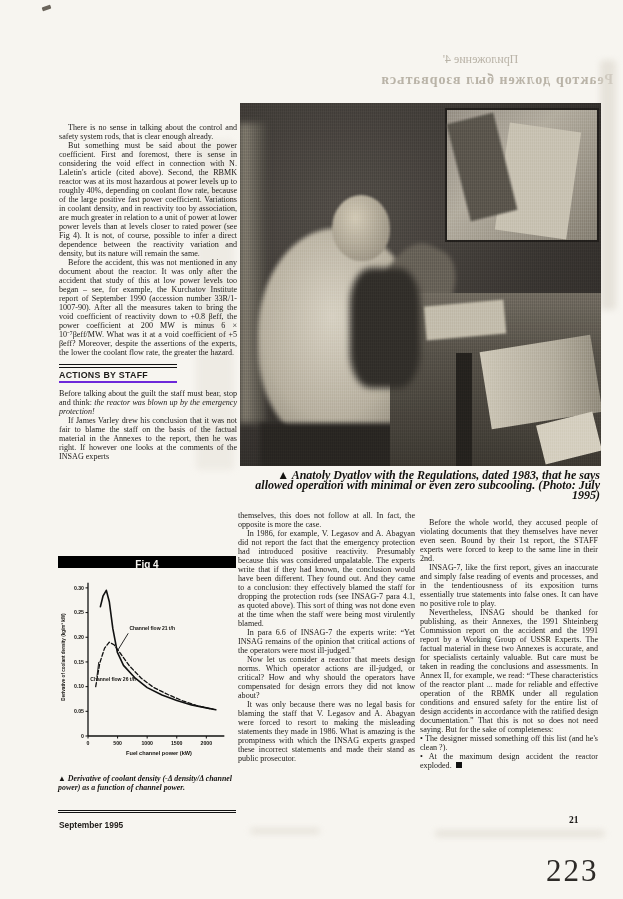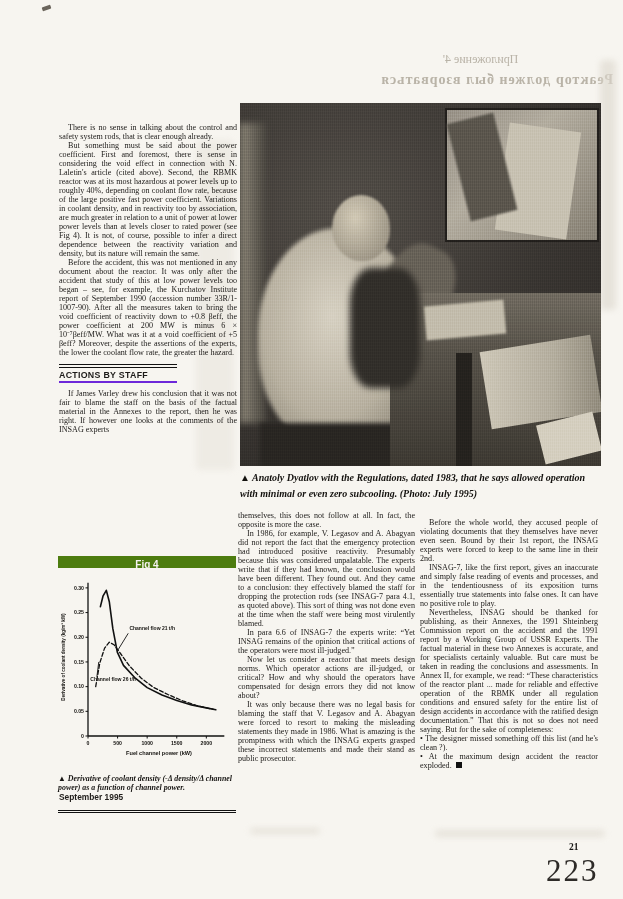--- a/index.html
+++ b/index.html
@@ -34,35 +34,35 @@
          overflow:hidden;}
   .photo .grain{position:absolute;inset:0;
       background-image:
         repeating-linear-gradient(0deg, rgba(255,255,255,.06) 0 1px, rgba(0,0,0,0) 1px 3px),
         repeating-linear-gradient(90deg, rgba(0,0,0,.10) 0 1px, rgba(0,0,0,0) 1px 2px);
       mix-blend-mode:overlay;}
   .ph{position:absolute;}
 
   
   .photo-caption{position:absolute;left:240px;top:470px;width:360px;
-      font-size:10px;line-height:16px;font-weight:bold;font-style:italic;color:#14120f;}
+      font-size:12px;line-height:10px;font-weight:bold;font-style:italic;color:#14120f;text-align:right;}
 
   
   .figbox{position:absolute;left:58px;top:556px;width:178px;}
-  .figtitle{background:#4d7c0f;color:#f5f3ef;text-align:center;
+  .figtitle{background:#000000;color:#f5f3ef;text-align:center;
       font-family:"Liberation Sans",sans-serif;font-weight:bold;font-size:10px;
       padding:3px 0;height:12px;}
   .figchart{width:178px;height:198px;background:transparent;}
   .figcap{font-size:7.9px;line-height:9.3px;font-weight:bold;font-style:italic;margin:4px 0 17px 0;}
   .fig-endrule{border-top:1.8px solid #111;border-bottom:1.8px solid #111;height:3px;}
 
   
-  .issue-date{position:absolute;left:59px;top:792px;font-family:"Liberation Sans",sans-serif;
+  .issue-date{position:absolute;left:59px;top:820px;font-family:"Liberation Sans",sans-serif;
       font-weight:bold;font-size:8.4px;color:#201d1a;}
-  .pageno{position:absolute;left:569px;top:842px;font-weight:bold;font-size:9.5px;}
+  .pageno{position:absolute;left:569px;top:815px;font-weight:bold;font-size:9.5px;}
   .endsq{display:inline-block;width:6px;height:6px;background:#111;margin-left:4px;}
   .bookno{position:absolute;left:546px;top:853px;font-size:31px;letter-spacing:2px;color:#2e2b28;}
 
   .speck{position:absolute;background:#6b655c;border-radius:1px;}
   svg text{font-family:"Liberation Sans",sans-serif;fill:#14120f;}
 </style>
 </head>
 <body>
 
 <div id="page" data-name="scanned-magazine-page">
@@ -76,20 +76,21 @@
   <div class="speck" data-name="scan-speck" style="left:42px;top:6px;width:9px;height:4px;transform:rotate(-20deg);"></div>
 
   <div class="col col-left" data-name="article-left-column">
     <p data-name="paragraph">There is no sense in talking about the control and safety system rods, that is clear enough already.</p>
     <p data-name="paragraph">But something must be said about the power coefficient. First and foremost, there is sense in considering the void effect in connection with N. Laletin's article (cited above). Second, the RBMK reactor was at its most hazardous at power levels up to roughly 40%, depending on coolant flow rate, because of the large positive fast power coefficient. Variations in coolant density, and in reactivity too by association, are much greater in relation to a unit of power at lower power levels than at levels closer to rated power (see Fig 4). It is not, of course, possible to infer a direct dependence between the reactivity variation and density, but its nature will remain the same.</p>
     <p data-name="paragraph">Before the accident, this was not mentioned in any document about the reactor. It was only after the accident that study of this at low power levels too began – see, for example, the Kurchatov Institute report of September 1990 (accession number 33R/1-1007-90). After all the measures taken to bring the void coefficient of reactivity down to +0.8 βeff, the power coefficient at 200 MW is minus 6 × 10⁻⁷βeff/MW. What was it at a void coefficient of +5 βeff?  Moreover, despite the assertions of the experts, the lower the coolant flow rate, the greater the hazard.</p>
     <div class="section-head" data-name="section-header-actions-by-staff">
       <div class="dbl-rule" data-name="section-double-rule"></div>
       <div class="title" data-name="section-header-label">ACTIONS BY STAFF</div>
     </div>
+    <p class="noindent" data-name="paragraph"><span data-name="paragraph-lead">Before talking about the guilt the staff must bear, stop and think: </span><span class="ital" data-name="paragraph-italic">the reactor was blown up by the emergency protection!</span></p>
     <p data-name="paragraph">If James Varley drew his conclusion that it was not fair to blame the staff on the basis of the factual material in the Annexes to the report, then he was right. If however one looks at the comments of the INSAG experts</p>
   </div>
 
   <div class="photo" data-name="photo-dyatlov-at-desk">
     <div class="ph" data-name="photo-background-wall" style="left:0;top:0;width:100%;height:100%;background:radial-gradient(ellipse at 30% 30%, #55504a 0%, #3b3733 55%, #2e2b27 100%);"></div>
     <div class="ph" data-name="photo-window-streak" style="left:0;top:20px;width:26px;height:300px;background:linear-gradient(90deg,#8d8779,#4c4841);filter:blur(3px);"></div>
     <div class="ph" data-name="photo-inset-document" style="left:207px;top:7px;width:150px;height:130px;background:linear-gradient(135deg,#9a948a 0%,#b5afa2 40%,#8a8478 100%);box-shadow:0 0 0 2px #23201d;"></div>
     <div class="ph" data-name="photo-inset-paper" style="left:262px;top:24px;width:72px;height:108px;background:#c9c3b4;transform:rotate(8deg);filter:blur(.5px);"></div>
     <div class="ph" data-name="photo-inset-dark-fold" style="left:218px;top:14px;width:48px;height:100px;background:#5d584f;transform:rotate(-14deg);filter:blur(1px);"></div>
     <div class="ph" data-name="photo-figure-shirt" style="left:18px;top:125px;width:165px;height:220px;background:radial-gradient(ellipse at 45% 40%, #d8d2c4 0%, #b9b2a2 55%, #787266 100%);border-radius:48% 52% 40% 45%;filter:blur(2px);"></div>
@@ -109,21 +110,21 @@
 
   <div class="col col-mid" data-name="article-middle-column">
     <p class="noindent" data-name="paragraph">themselves, this does not follow at all. In fact, the opposite is more the case.</p>
     <p data-name="paragraph">In 1986, for example, V. Legasov and A. Abagyan did not report the fact that the emergency protection had introduced positive reactivity. Presumably because this was considered unpalatable. The experts write that if they had known, the conclusion would have been different. They found out. And they came to a conclusion: they effectively blamed the staff for dropping the protection rods (see INSAG-7 para 4.1, as quoted above). This sort of thing was not done even at the time when the staff were being most virulently blamed.</p>
     <p data-name="paragraph">In para 6.6 of INSAG-7 the experts write: “Yet INSAG remains of the opinion that critical actions of the operators were most ill-judged.”</p>
     <p data-name="paragraph">Now let us consider a reactor that meets design norms. Which operator actions are ill-judged, or critical? How and why should the operators have compensated for design errors they did not know about?</p>
     <p data-name="paragraph">It was only because there was no legal basis for blaming the staff that V. Legasov and A. Abagyan were forced to resort to making the misleading statements they made in 1986. What is amazing is the promptness with which the INSAG experts grasped these incorrect statements and made their stand as public prosecutor.</p>
   </div>
 
   <div class="col col-right" data-name="article-right-column">
-    <p data-name="paragraph">Before the whole world, they accused people of violating documents that they themselves have never even seen. Bound by their 1st report, the INSAG experts were forced to keep to the same line in their 2nd.</p>
+    <p data-name="paragraph">Before the whole world, they accused people of violating documents that they themselves have never even seen. Bound by their 1st report, the STAFF experts were forced to keep to the same line in their 2nd.</p>
     <p data-name="paragraph">INSAG-7, like the first report, gives an inaccurate and simply false reading of events and processes, and in the tendentiousness of its exposition turns essentially true statements into false ones. It can have no positive role to play.</p>
     <p data-name="paragraph">Nevertheless, INSAG should be thanked for publishing, as their Annexes, the 1991 Shteinberg Commission report on the accident and the 1991 report by a Working Group of USSR Experts. The factual material in these two Annexes is accurate, and for specialists certainly valuable. But care must be taken in reading the conclusions and assessments. In Annex II, for example, we read: “These characteristics of the reactor plant ... made for reliable and effective operation of the RBMK under all regulation conditions and ensured safety for the entire list of design accidents in accordance with the ratified design documentation.” That this is not so does not need saying. But for the sake of completeness:</p>
     <p class="noindent" data-name="bullet-item">•  The designer missed something off this list (and he's clean ?).</p>
     <p class="noindent" data-name="bullet-item"><span data-name="bullet-text">•  At the maximum design accident the reactor exploded.</span><span class="endsq" data-name="end-of-article-marker"></span></p>
   </div>
 
   <div class="figbox" data-name="figure-4">
     <div class="figtitle" data-name="figure-title-bar">Fig 4</div>
     <svg id="fig4-svg" class="figchart" data-name="figure-4-chart" viewBox="0 0 178 198">
         <line x1="30" y1="168" x2="30" y2="14.740000000000004" stroke="#111" stroke-width="1.3"></line>

